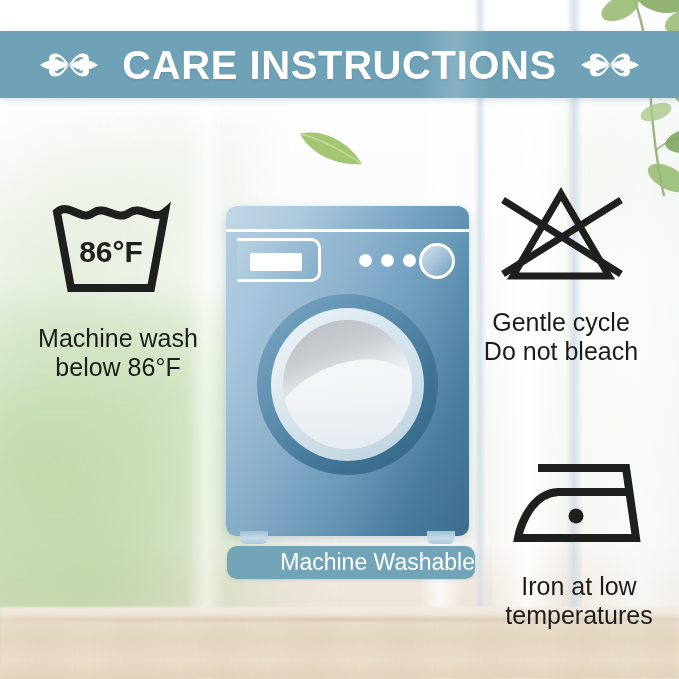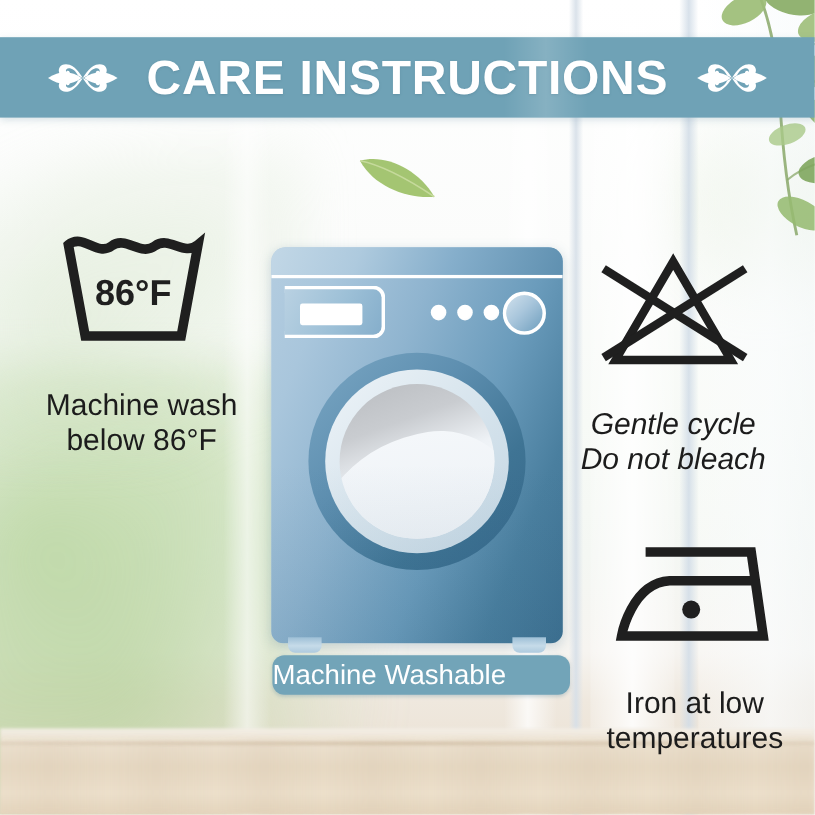--- a/index.html
+++ b/index.html
@@ -133,31 +133,31 @@
 
   
   .care-item {
     position: absolute;
     width: 228px;
     display: flex;
     flex-direction: column;
     align-items: center;
     z-index: 5;
   }
-  .care-icon { height: 112px; display: flex; align-items: flex-start; justify-content: center; }
+  .care-icon { height: 112px; display: flex; align-items: flex-end; justify-content: center; }
   .care-label {
     margin-top: 20px;
     text-align: center;
     color: #1c1c1c;
     font-size: 25px;
     line-height: 1.16;
     white-space: pre-line;
   }
   #item-wash   { left: 4px;   top: 192px; }
-  #item-bleach { left: 447px; top: 208px; font-style: italic; }
+  #item-bleach { left: 447px; top: 176px; }
   #item-dry    { left: 4px;   top: 440px; }
   #item-iron   { left: 465px; top: 440px; }
 
   
   .machine-wrap {
     position: absolute;
     left: 226px; top: 206px;
     width: 243px; height: 330px;
     z-index: 5;
   }
@@ -254,21 +254,21 @@
   .foot.left  { left: 14px; }
   .foot.right { right: 14px; }
 
   
   .badge {
     position: absolute;
     left: 227px; top: 546px;
     width: 248px; height: 33px;
     border-radius: 10px;
     background: #72a4b8;
-    display: flex; align-items: center; justify-content: flex-start;
+    display: flex; align-items: center; justify-content: flex-end;
     z-index: 6;
     box-shadow: 0 1px 3px rgba(100,140,160,0.3);
   }
   .badge-text {
     color: #ffffff;
     font-size: 23px;
     line-height: 1;
     white-space: nowrap;
   }
 </style>

